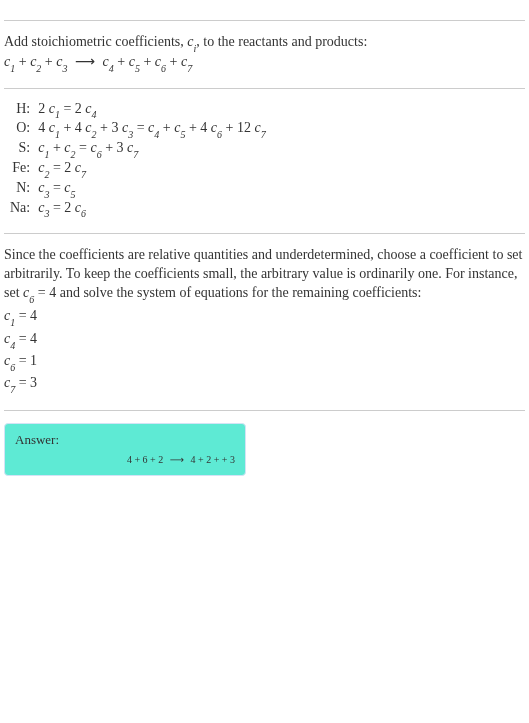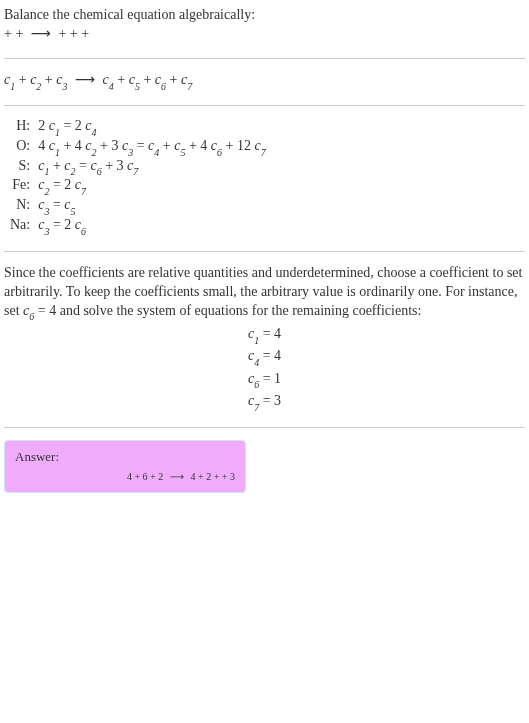--- a/index.html
+++ b/index.html
@@ -47,56 +47,50 @@
   }
   .atomtable td.el {
     text-align: right;
     white-space: nowrap;
   }
   .coefflines {
     margin-top: 2px;
   }
   .coefflines .line {
     padding: 1px 0;
-    text-align: center;
   }
   .answerbox {
-    background: #f0abfc;
+    background: #5eead4;
     border: 1px solid #d3e3f5;
     border-radius: 4px;
     padding: 8px 10px 10px 10px;
     width: 220px;
     margin-top: 6px;
   }
   .answerbox .ans-label {
     font-size: 13px;
     color: #333333;
     margin-bottom: 6px;
   }
   .answerbox .ans-eq {
     font-size: 10px;
     text-align: right;
   }
 </style>
 </head>
 <body>
 <div class="wrap">
 
-<div class="block">
-  <div class="line">Balance the chemical equation algebraically:</div>
+
+<hr class="sep">
+
+<div class="block">
   <div class="line">
-    <span>+ +</span>
-    <span class="arrow">⟶</span>
-    <span>+ + +</span>
-  </div>
-</div>
-
-<hr class="sep">
-
-<div class="block">
+    <span>Add stoichiometric coefficients, </span><span style="font-style:italic">c</span><span class="sub">i</span><span>, to the reactants and products:</span>
+  </div>
   <div class="line">
     <span style="font-style:italic">c</span><span class="sub">1</span>
     <span> + </span>
     <span style="font-style:italic">c</span><span class="sub">2</span>
     <span> + </span>
     <span style="font-style:italic">c</span><span class="sub">3</span>
     <span class="arrow">⟶</span>
     <span style="font-style:italic">c</span><span class="sub">4</span>
     <span> + </span>
     <span style="font-style:italic">c</span><span class="sub">5</span>

